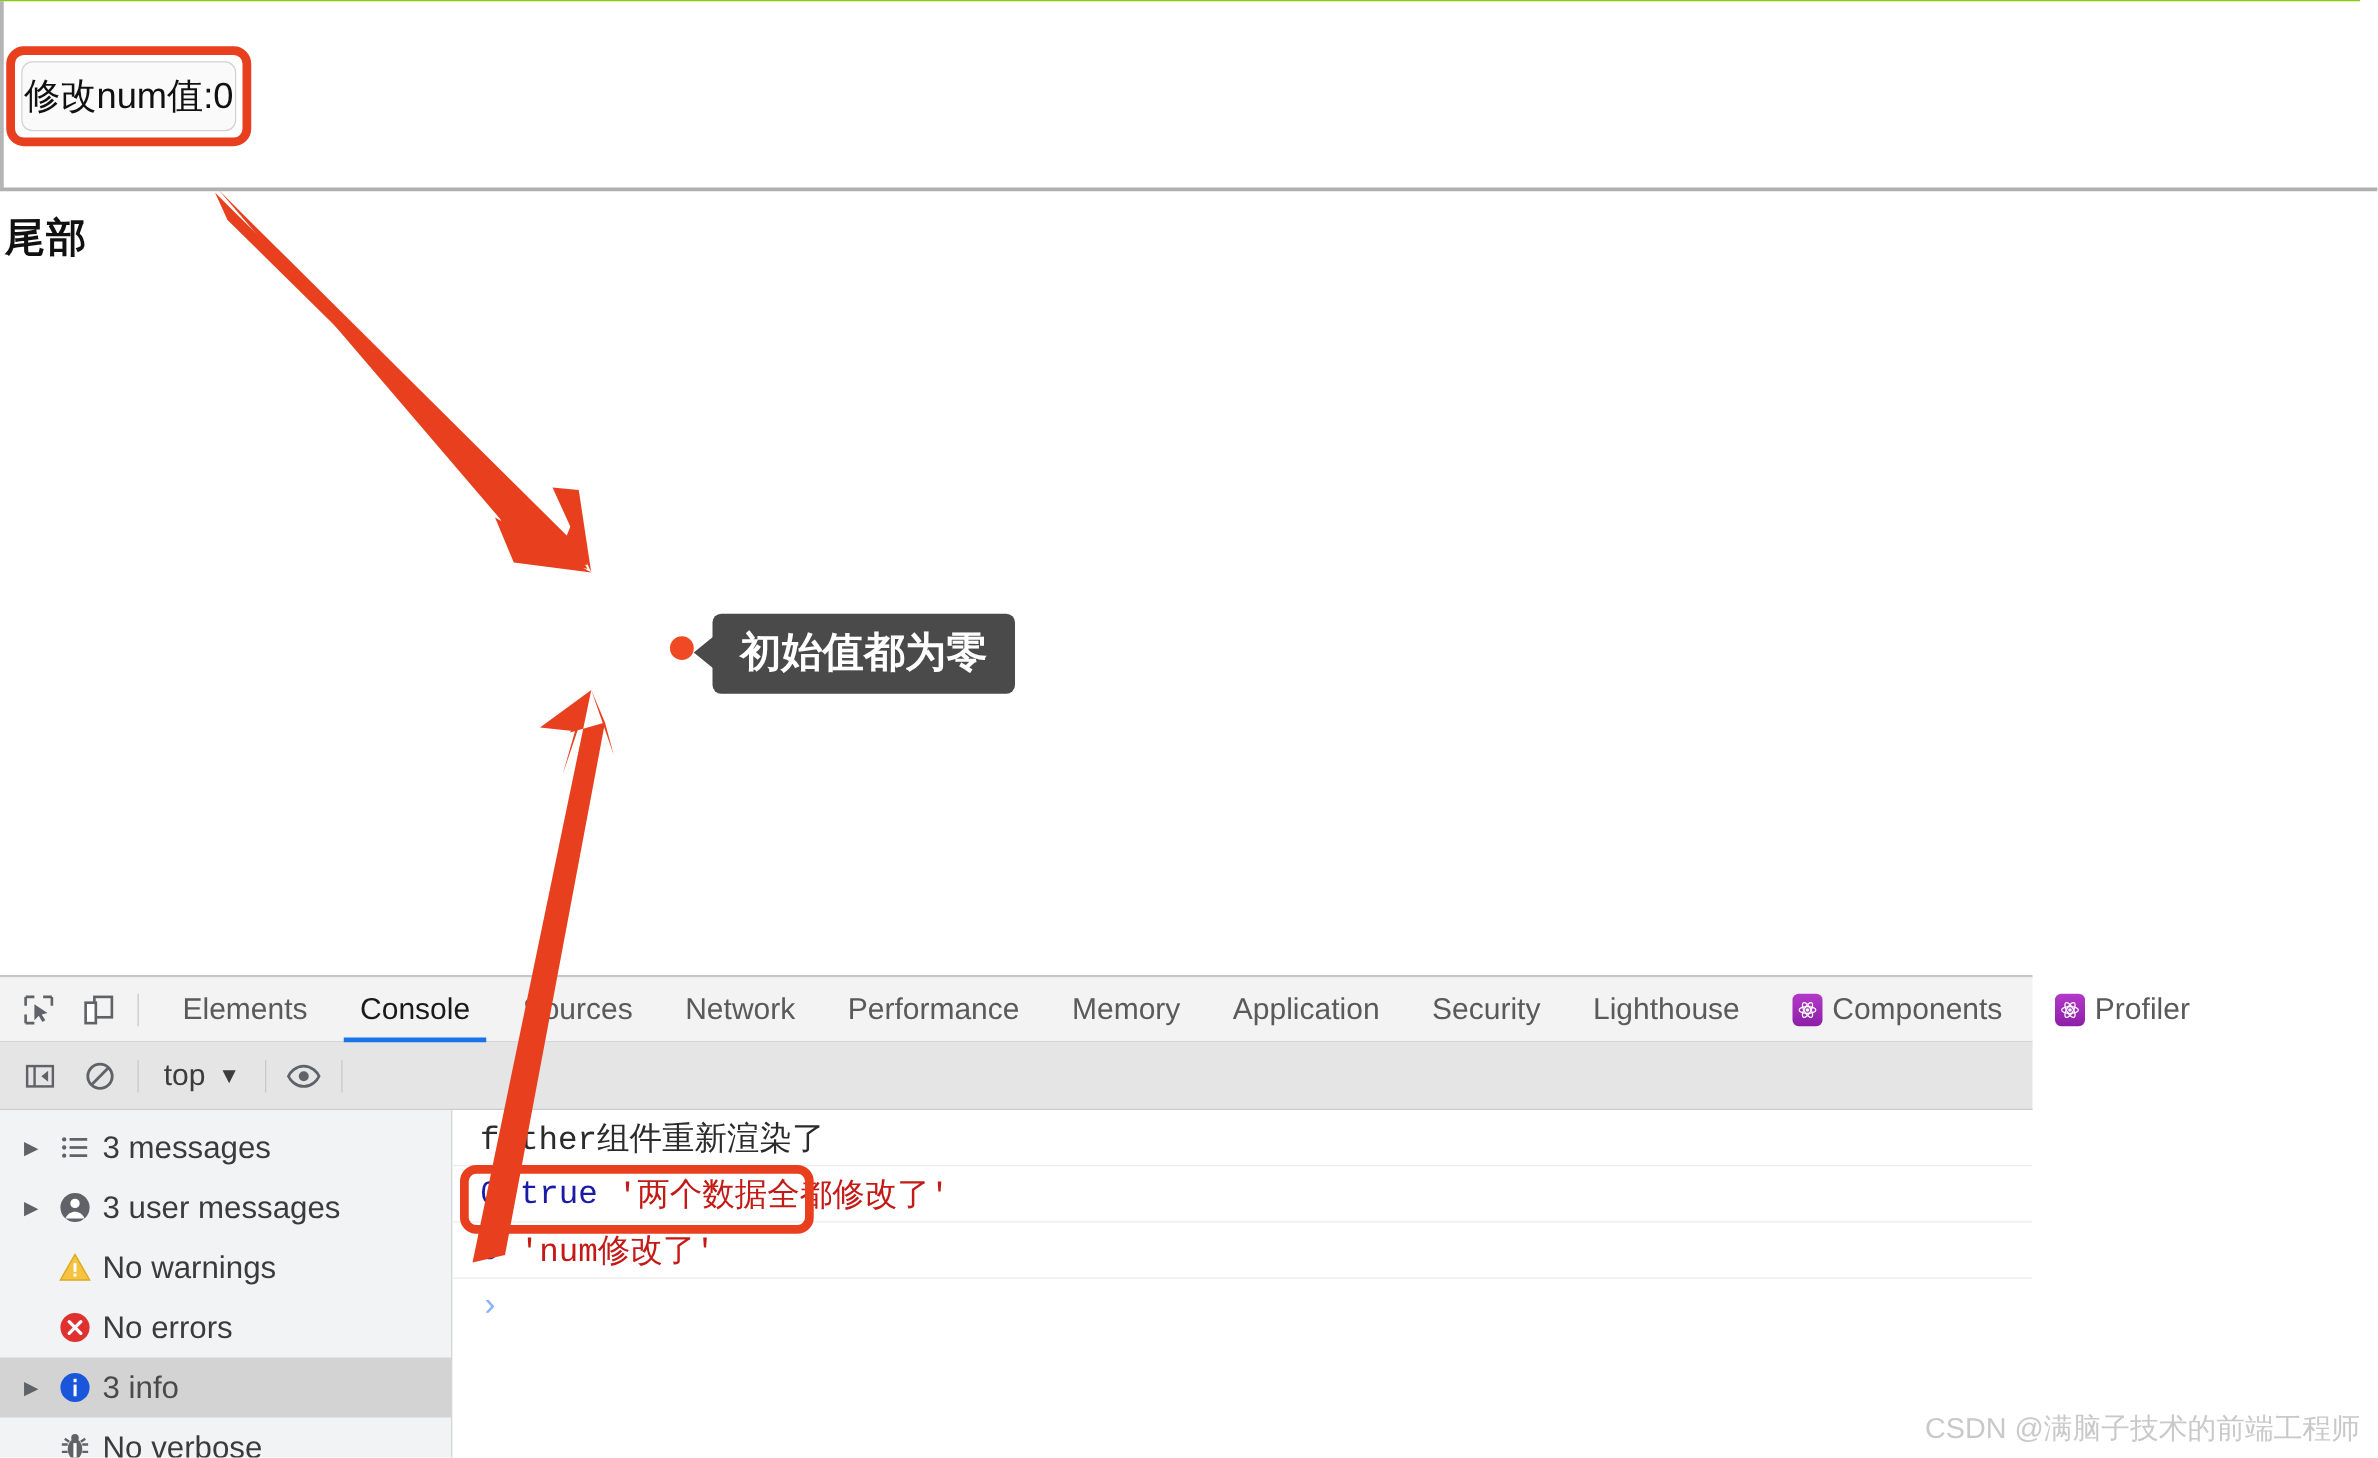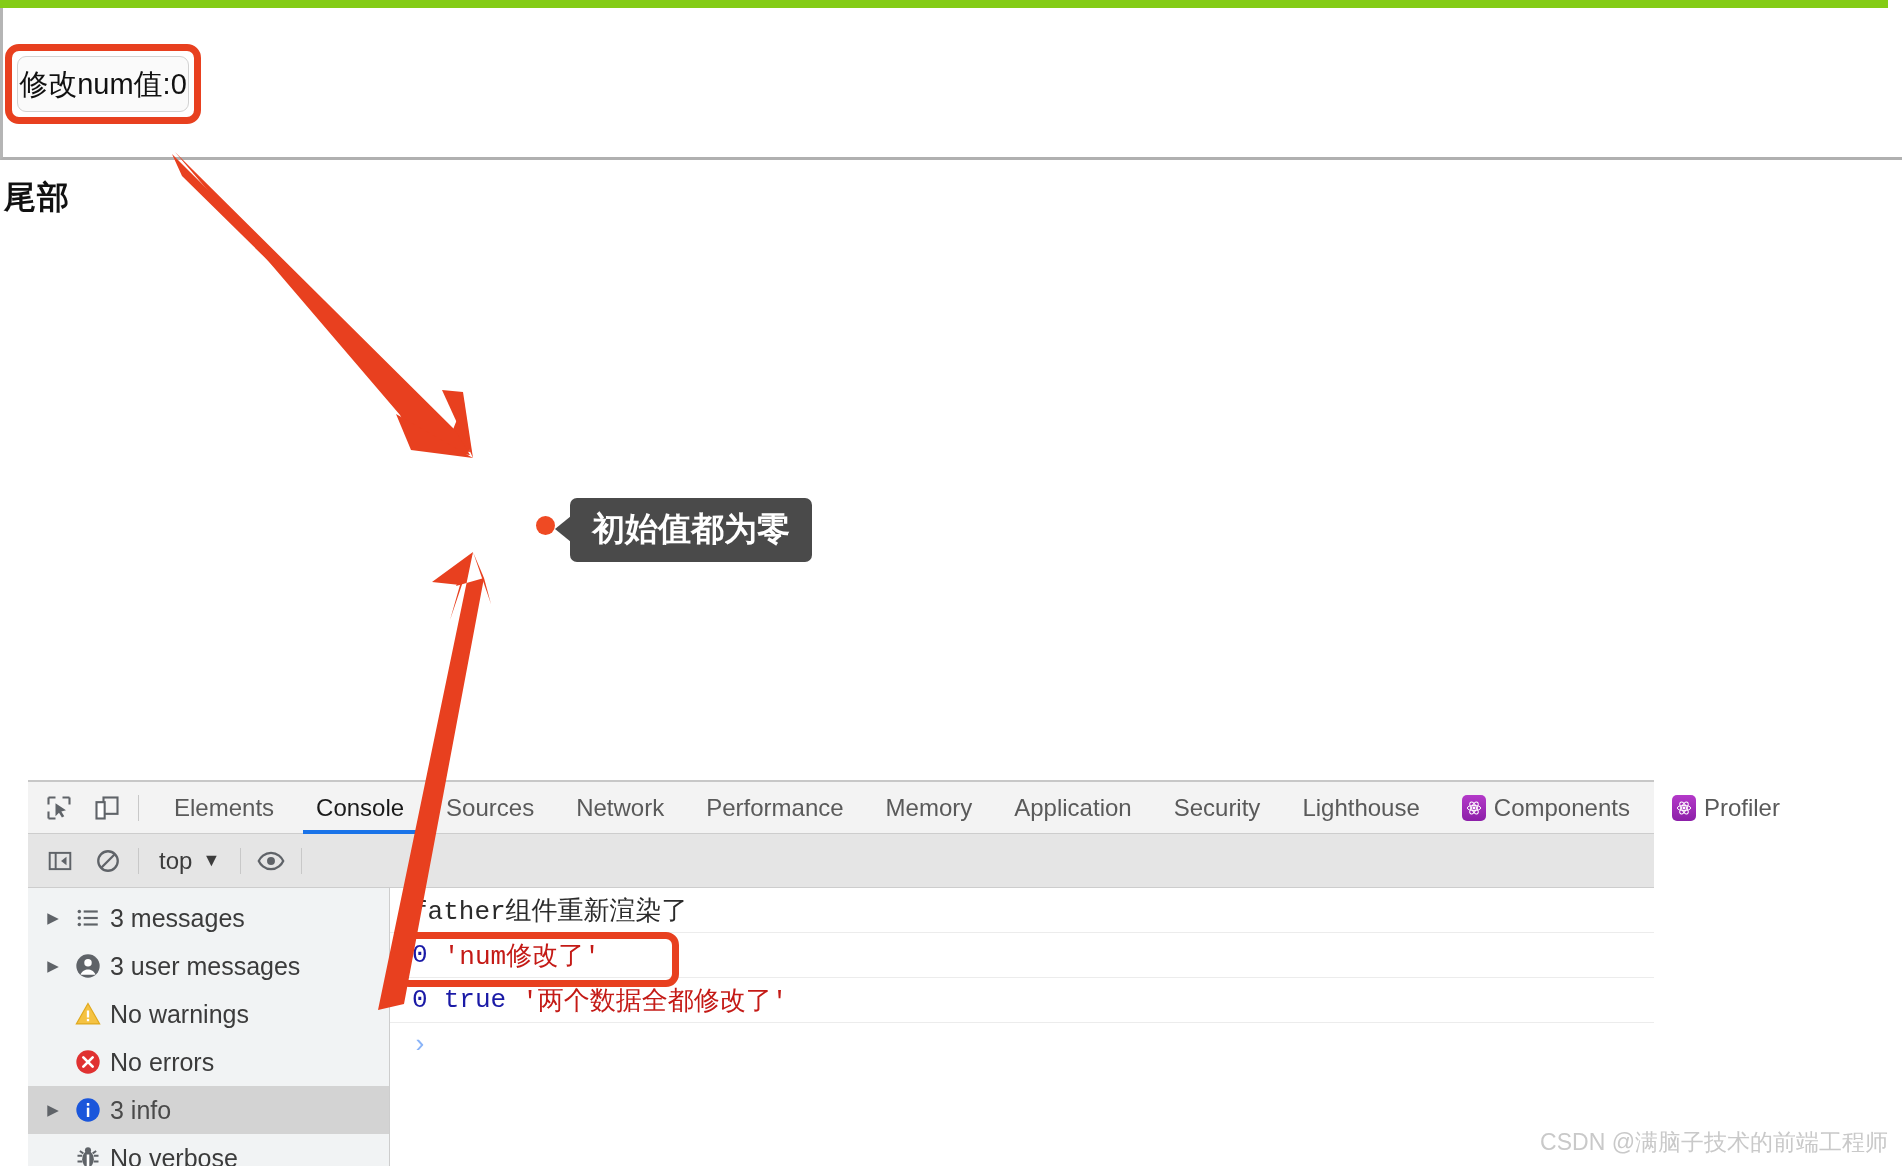--- a/index.html
+++ b/index.html
@@ -15,21 +15,21 @@
     position: relative;
   }
 
   
   #page {
     position: absolute;
     left: 0; top: 0;
     width: 1888px;
     height: 780px;
     background: #fff;
-    border-top: 8px solid #84cc16;
+    border-top: 1px solid #84cc16;
     box-sizing: border-box;
   }
   #buttons-bar {
     position: absolute;
     left: 0; top: 0;
     width: 1902px;
     height: 152px;
     border-left: 3px solid #b5b5b5;
     border-bottom: 3px solid #b0b0b0;
     box-sizing: border-box;
@@ -137,21 +137,20 @@
   #devtools {
     position: absolute;
     left: 0;
     top: 780px;
     width: 1626px;
     height: 386px;
     background: #ffffff;
     border-top: 2px solid #c7c7c7;
     box-sizing: border-box;
     font-family: "Liberation Sans", sans-serif;
-    margin-left: 28px;
   }
   #dt-tabbar {
     position: relative;
     height: 52px;
     background: #f3f3f3;
     border-bottom: 1px solid #cdcdcd;
     display: flex;
     align-items: center;
     box-sizing: border-box;
   }
@@ -566,29 +565,29 @@
 
     <div id="dt-console">
 
       <div class="log-row">
         <span class="tok-plain">father组件重新渲染了</span>
       </div>
 
       <div class="log-row">
         <span class="tok-num">0</span>
         <span class="tok-sp"></span>
-        <span class="tok-str">'num修改了'</span>
+        <span class="tok-bool">true</span>
+        <span class="tok-sp"></span>
+        <span class="tok-str">'两个数据全都修改了'</span>
       </div>
 
       <div class="log-row">
         <span class="tok-num">0</span>
         <span class="tok-sp"></span>
-        <span class="tok-bool">true</span>
-        <span class="tok-sp"></span>
-        <span class="tok-str">'两个数据全都修改了'</span>
+        <span class="tok-str">'num修改了'</span>
       </div>
 
       <div id="prompt-row">
         <span>›</span>
       </div>
 
       <div id="log-highlight"></div>
     </div>
   </div>
 </div>

